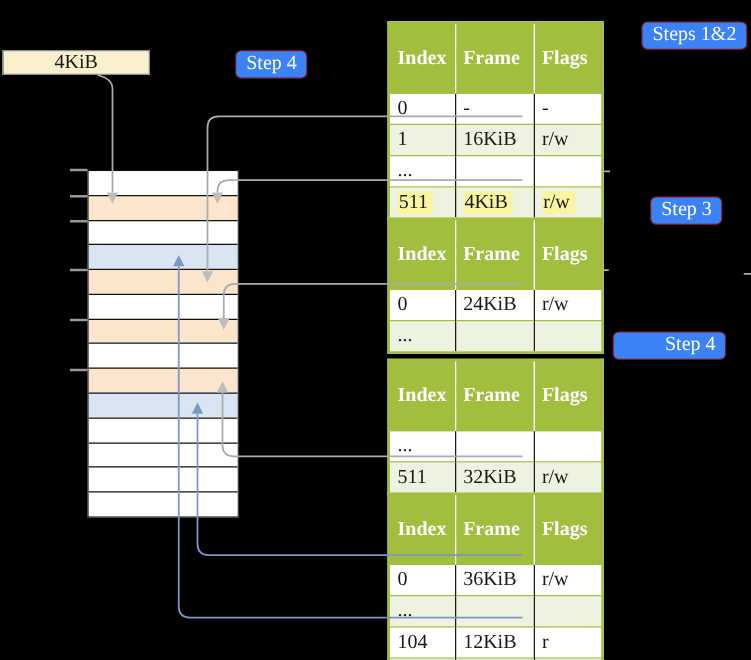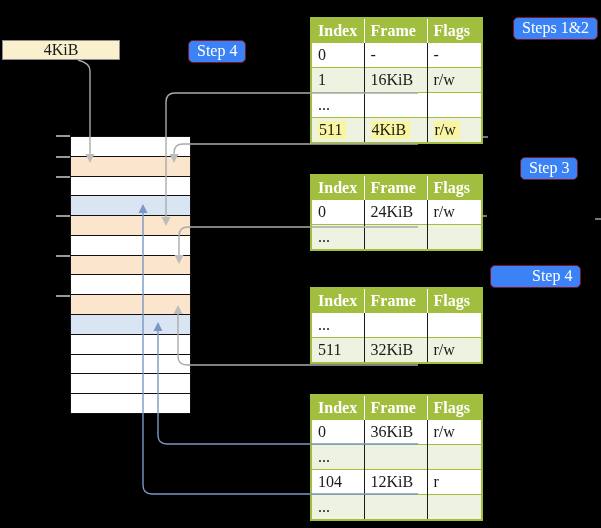--- a/index.html
+++ b/index.html
@@ -35,21 +35,21 @@
   .mrow.peach{background:#fce5cd;}
   .mrow.blue{background:#d9e5f3;}
   .tick{position:absolute;left:56px;width:14px;height:0;border-top:2px solid #999;}
   
   table.ptable{
     position:absolute;left:310px;border-collapse:collapse;
     border:2px solid #a2be3e;background:#fff;table-layout:fixed;
   }
   table.ptable th{
     background:#a2be3e;color:#fff;font-weight:bold;font-size:16px;
-    text-align:left;padding:0 6px;height:23px;border-right:1px solid #fff;
+    text-align:left;padding:16px 6px;height:23px;border-right:1px solid #fff;
   }
   table.ptable th:last-child{border-right:none;}
   table.ptable td{
     font-size:16px;color:#1a1a1a;padding:1px 6px;height:22px;
     border-top:1px solid #a2be3e;border-right:1px solid #1a1a1a;
     overflow:hidden;white-space:nowrap;
   }
   table.ptable td:last-child{border-right:none;}
   table.ptable tr.tint td{background:#eef2e0;}
   table.ptable col.c-index{width:53px;}

